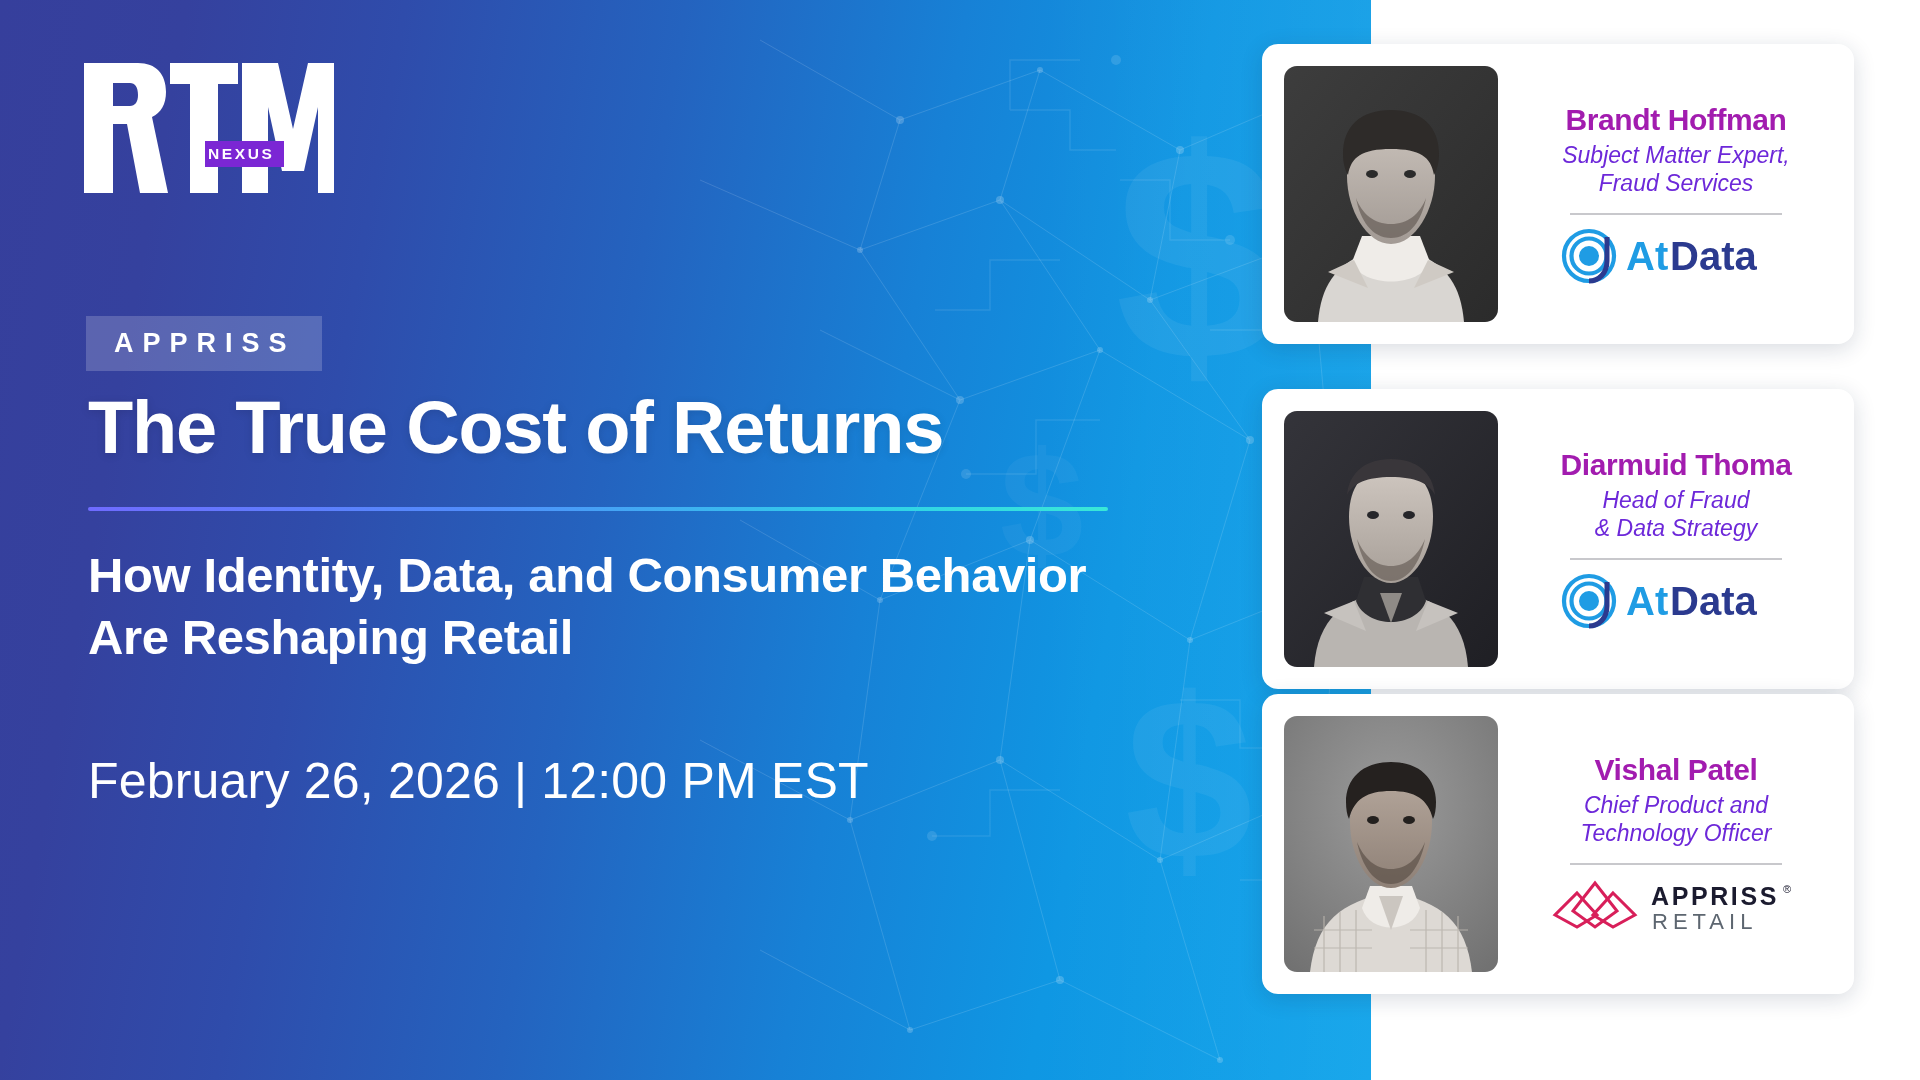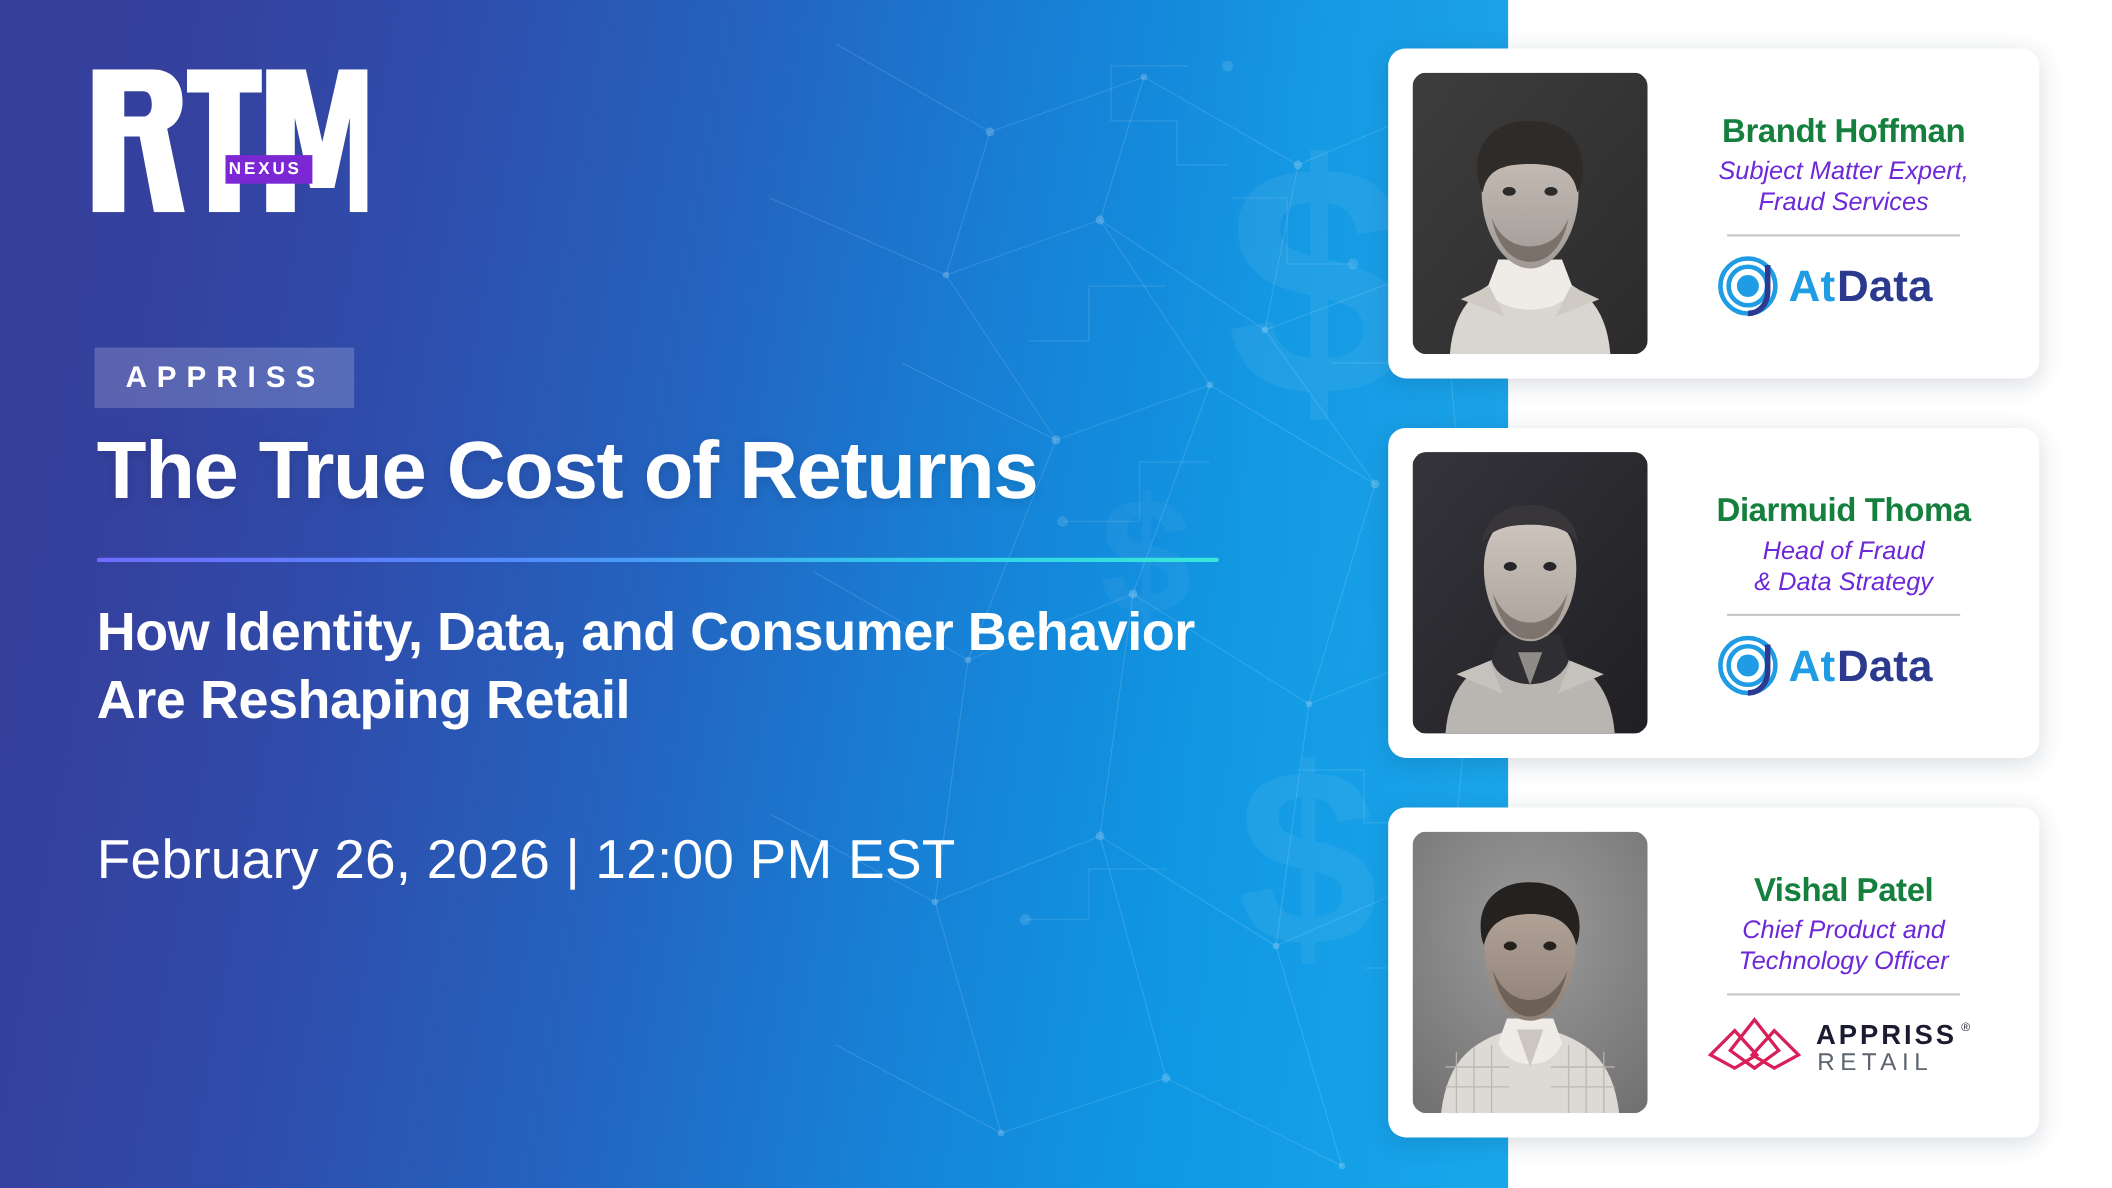--- a/index.html
+++ b/index.html
@@ -97,35 +97,35 @@
   
   .rail { position:absolute; left:1262px; top:0; width:600px; height:1080px; }
   .card {
     position:absolute; left:0; width:592px; height:300px;
     background:#ffffff; border-radius:16px;
     box-shadow:0 5px 22px rgba(18,40,70,.16);
     display:flex; align-items:center; padding:22px 24px 22px 22px; gap:24px;
   }
   .card-1 { top:44px; }
   .card-2 { top:389px; }
-  .card-3 { top:734px; }
+  .card-3 { top:694px; }
 
   .photo {
     width:214px; height:256px; border-radius:13px; flex:0 0 214px;
     overflow:hidden; position:relative;
   }
   .photo svg { display:block; width:100%; height:100%; }
 
   .info { flex:1; display:flex; flex-direction:column; align-items:center;
           justify-content:center; text-align:center; padding-top:4px; }
-  .sp-name { color:#15803d; font-size:30px; font-weight:700; letter-spacing:-.4px; line-height:1.12; }
+  .sp-name { color:#a21caf; font-size:30px; font-weight:700; letter-spacing:-.4px; line-height:1.12; }
   .sp-title { color:#6d28d9; font-size:23px; font-style:italic; font-weight:400;
               line-height:1.22; margin-top:5px; }
   .sp-rule { width:212px; height:2px; background:#c8c8cc; margin:16px 0 12px; }
-  .logo-slot { height:62px; display:flex; align-items:flex-end; justify-content:center; }
+  .logo-slot { height:62px; display:flex; align-items:flex-start; justify-content:center; }
   .logo-slot svg { display:block; }
 </style>
 </head>
 <body>
 
 <div class="hero">
 
   <svg class="bg-layer" viewBox="0 0 1371 1080" preserveAspectRatio="none">
     <g stroke="#ffffff" stroke-width="1" fill="none" opacity="0.13">
       <path d="M760 40 L900 120 L1040 70 L1180 150 L1320 90"></path>

